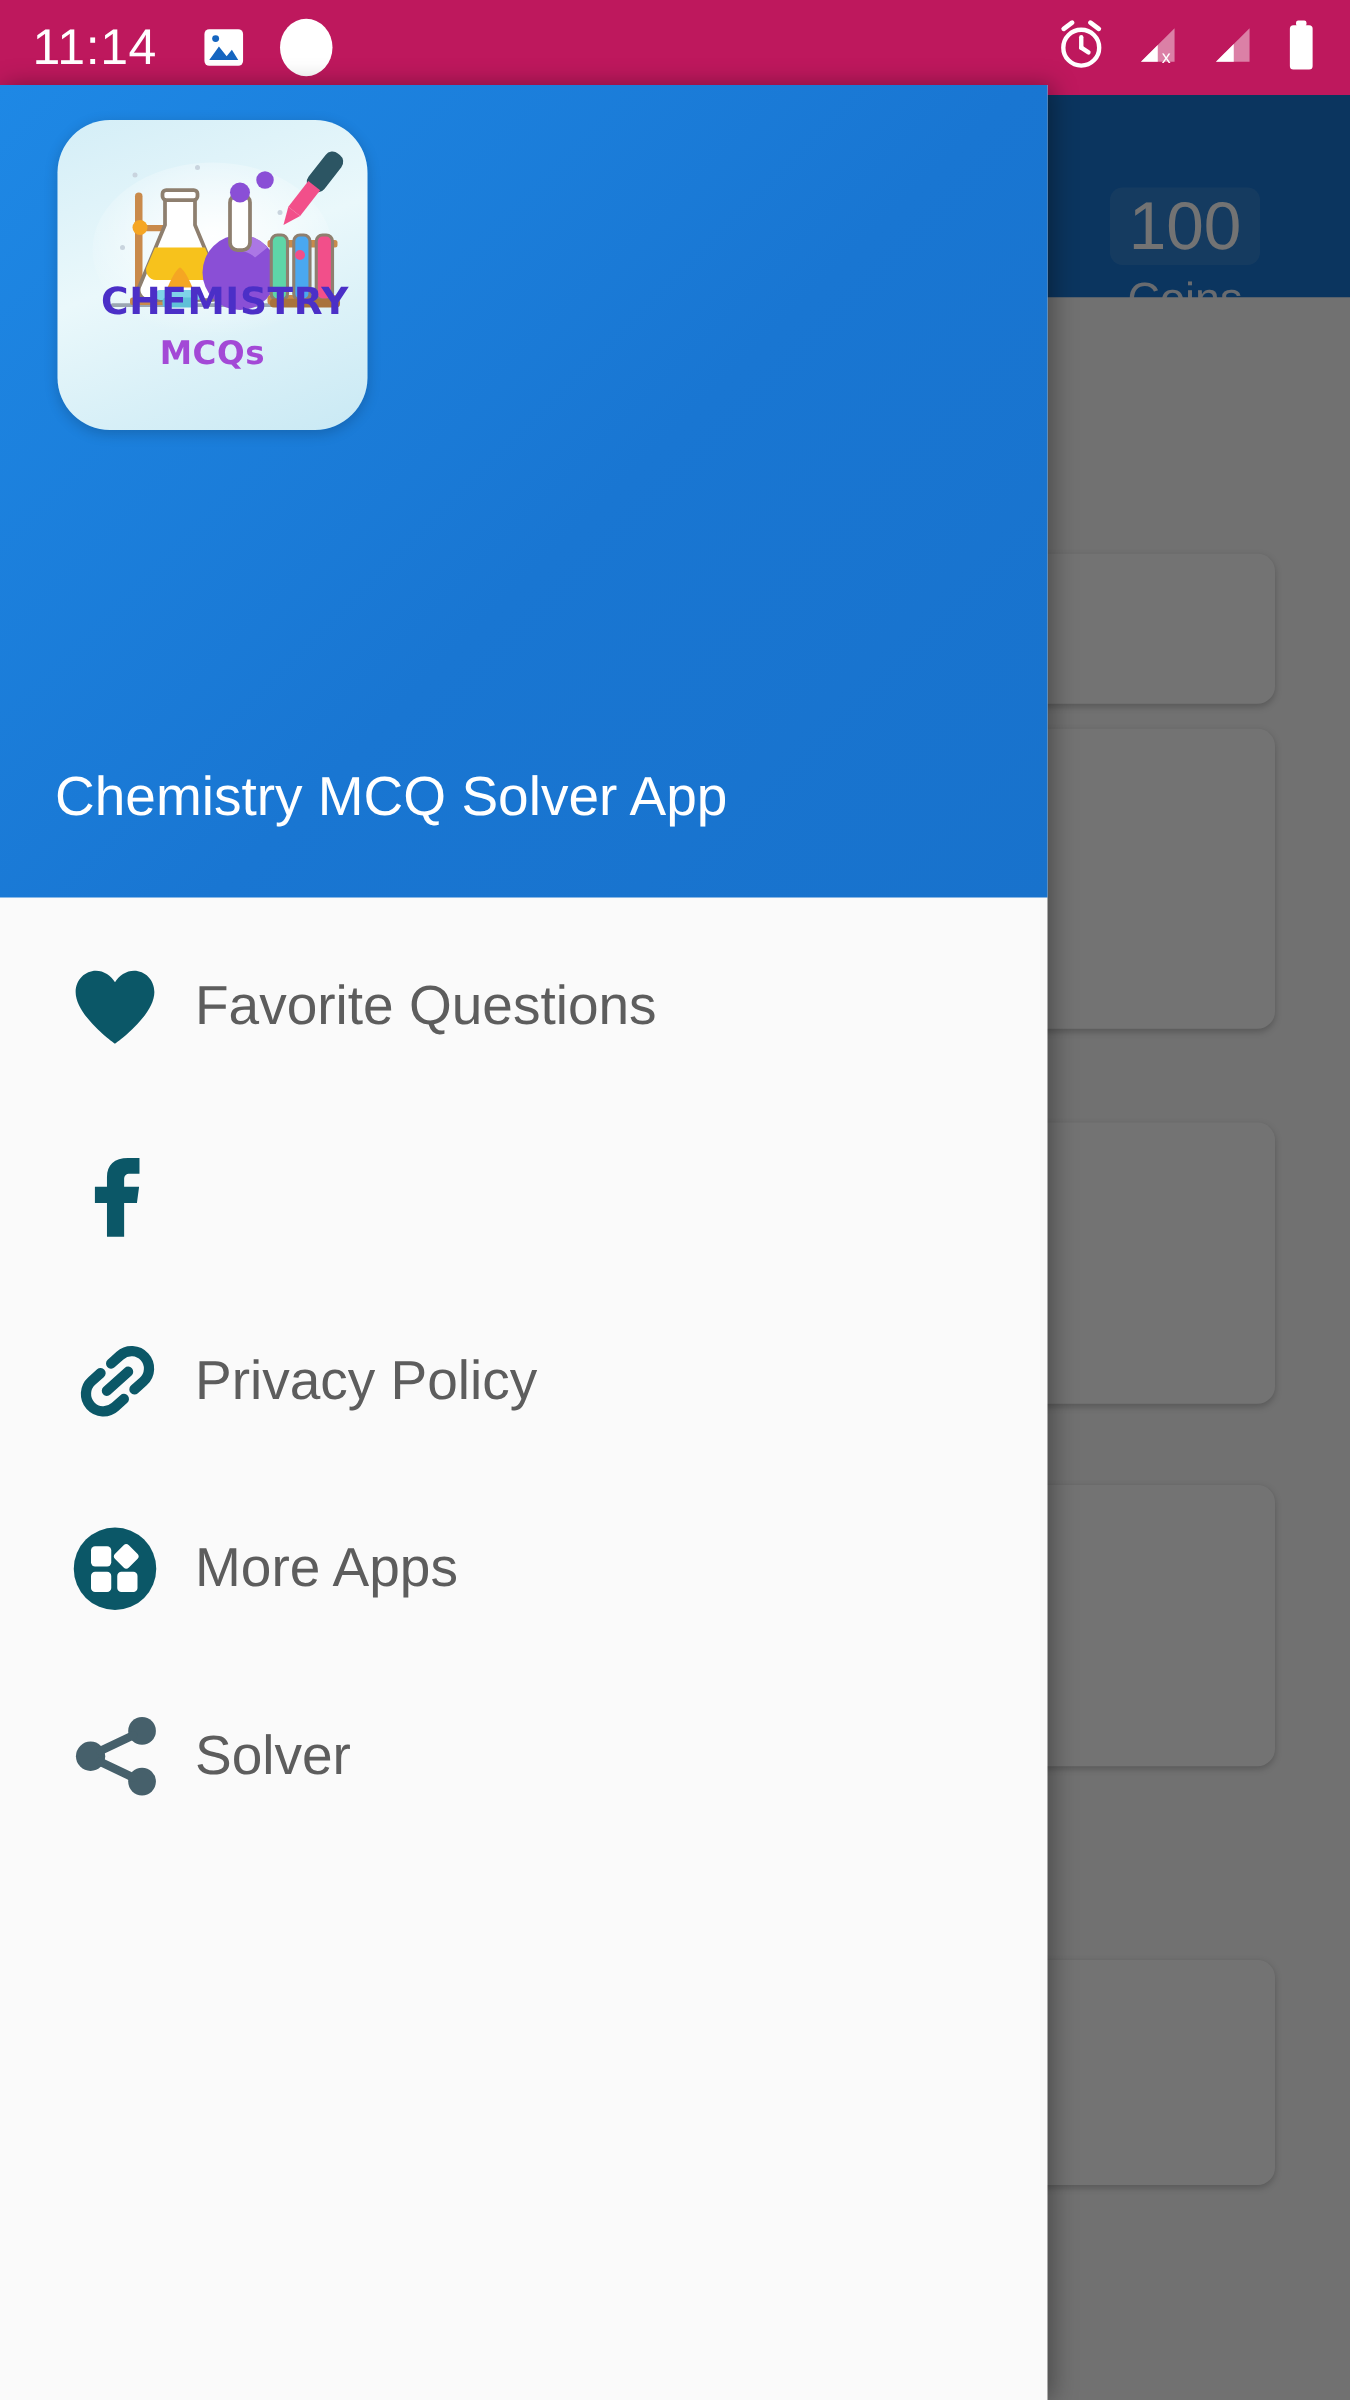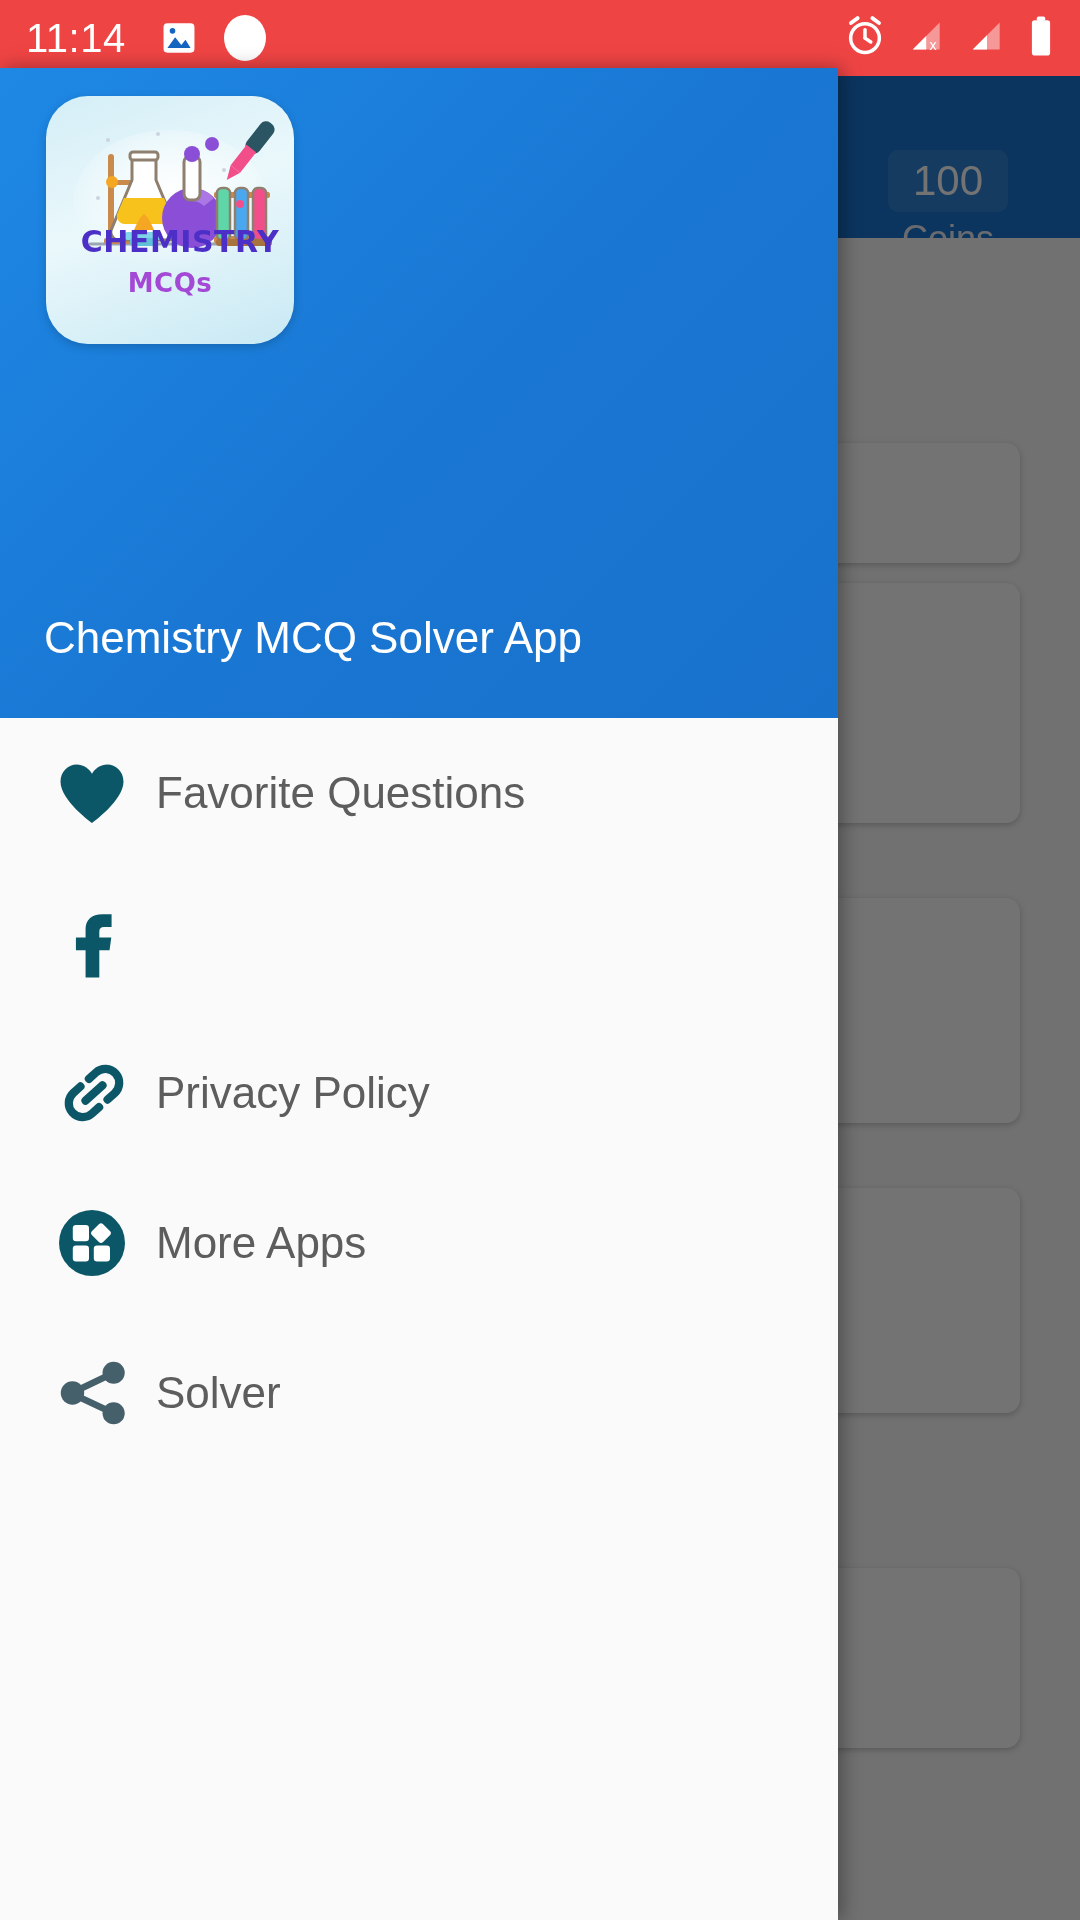--- a/index.html
+++ b/index.html
@@ -21,21 +21,21 @@
     background:#1976d2;
   }
   .coins-box {
     position:absolute; right:72px; top:82px;
     width:120px; height:62px;
     background:rgba(255,255,255,0.10);
     border-radius:10px;
     display:flex; align-items:center; justify-content:center;
   }
   .coins-val {
-    color:#ffffff; font-size:42px; font-weight:400; line-height:1;
+    color:#ffffff; font-size:54px; font-weight:400; line-height:1;
   }
   .coins-label {
     position:absolute; right:72px; top:150px; width:120px;
     text-align:center; color:#e8eef5; font-size:36px;
   }
 
   .bg-body {
     position:absolute; left:0; top:238px; right:0; bottom:0;
     background:#fafafa;
   }
@@ -58,21 +58,21 @@
 
   
   .scrim {
     position:absolute; left:0; top:68px; right:0; bottom:0;
     background:rgba(0,0,0,0.55);
   }
 
   
   .statusbar {
     position:absolute; left:0; top:0; width:1080px; height:76px;
-    background:#ef4444;
+    background:#be185d;
     display:flex; align-items:center;
     padding:0 26px;
     z-index:40;
   }
   .sb-clock {
     color:#ffffff; font-size:40px; letter-spacing:0.5px;
   }
   .sb-left-icons { display:flex; align-items:center; gap:26px; margin-left:34px; }
   .sb-right { margin-left:auto; display:flex; align-items:center; gap:22px; }
   .icon-img-wrap { width:38px; height:34px; }
@@ -123,21 +123,21 @@
 
   .drawer-app-name {
     position:absolute; left:44px; top:545px;
     color:#ffffff; font-size:44px; font-weight:400;
   }
   .drawer-powered {
     position:absolute; left:44px; top:617px;
     color:#ffffff; font-size:44px; font-weight:400;
   }
 
-  .menu { }
+  .menu { padding-top:12px; }
   .menu-item {
     display:flex; align-items:center;
     height:150px;
     padding-left:56px;
     cursor:pointer;
   }
   .menu-icon {
     width:86px; min-width:86px;
     display:flex; align-items:center; justify-content:flex-start;
   }

